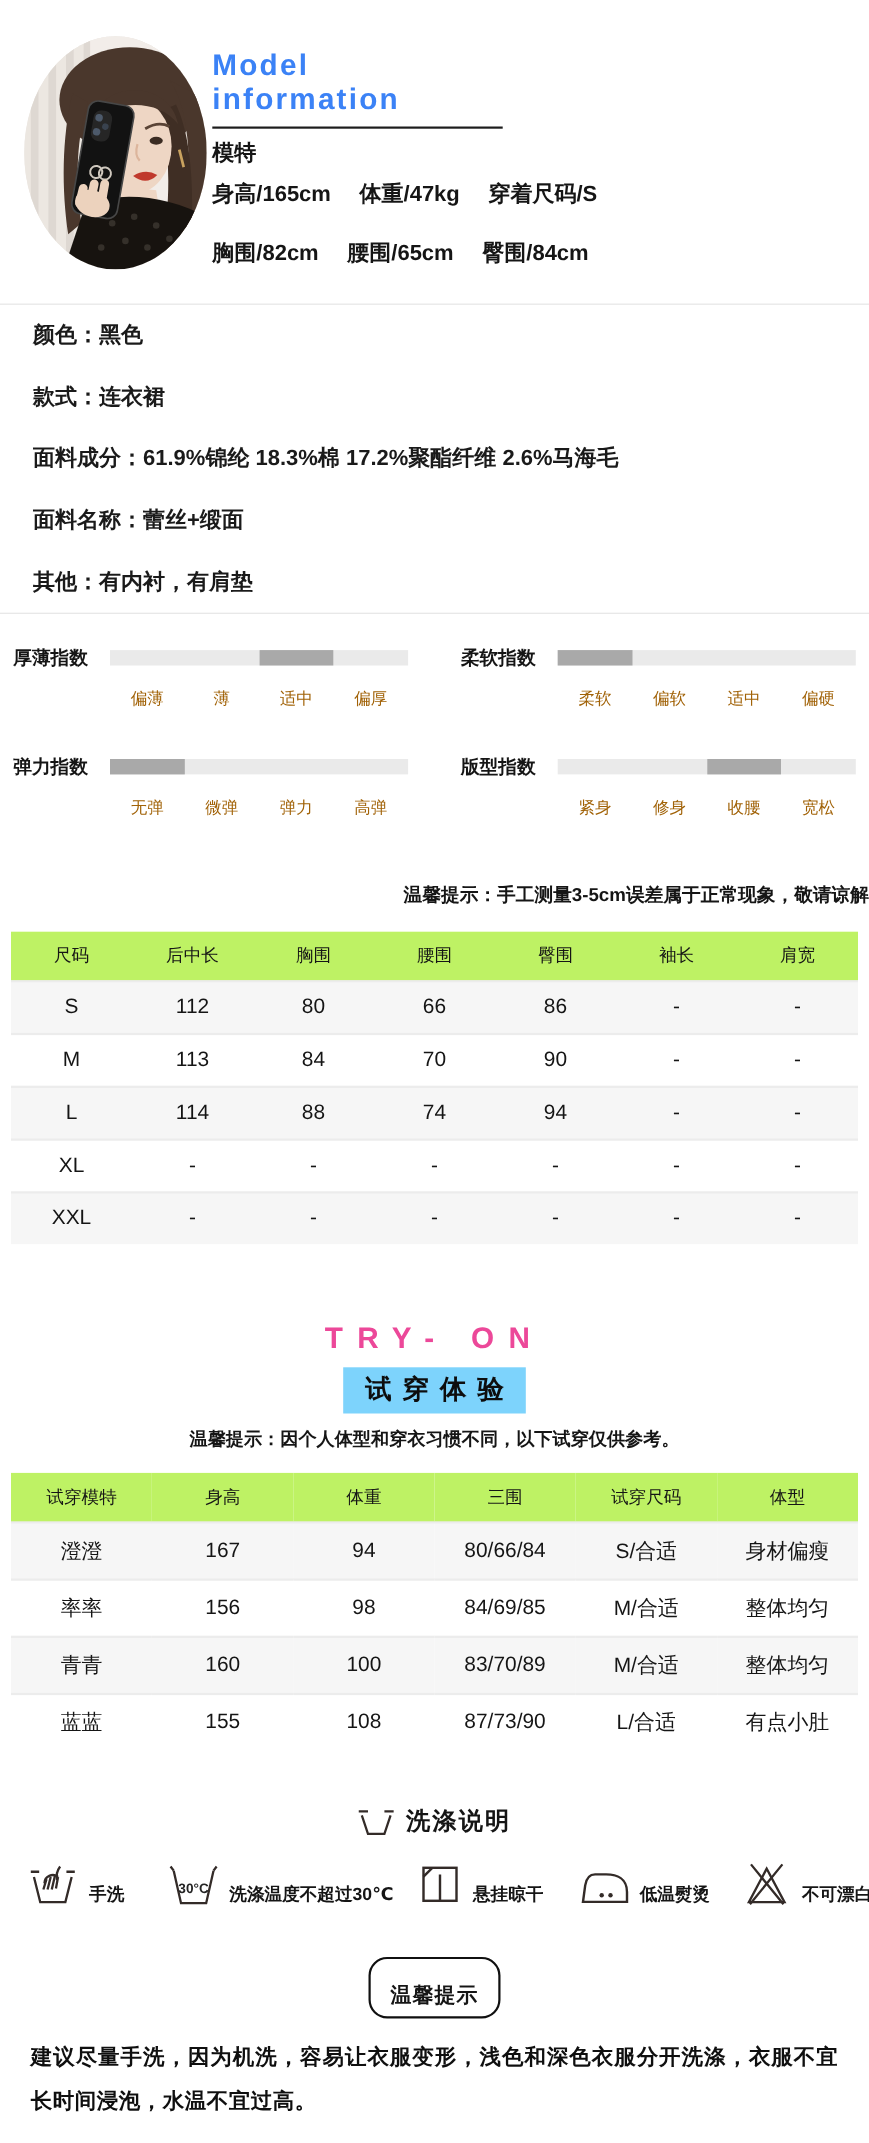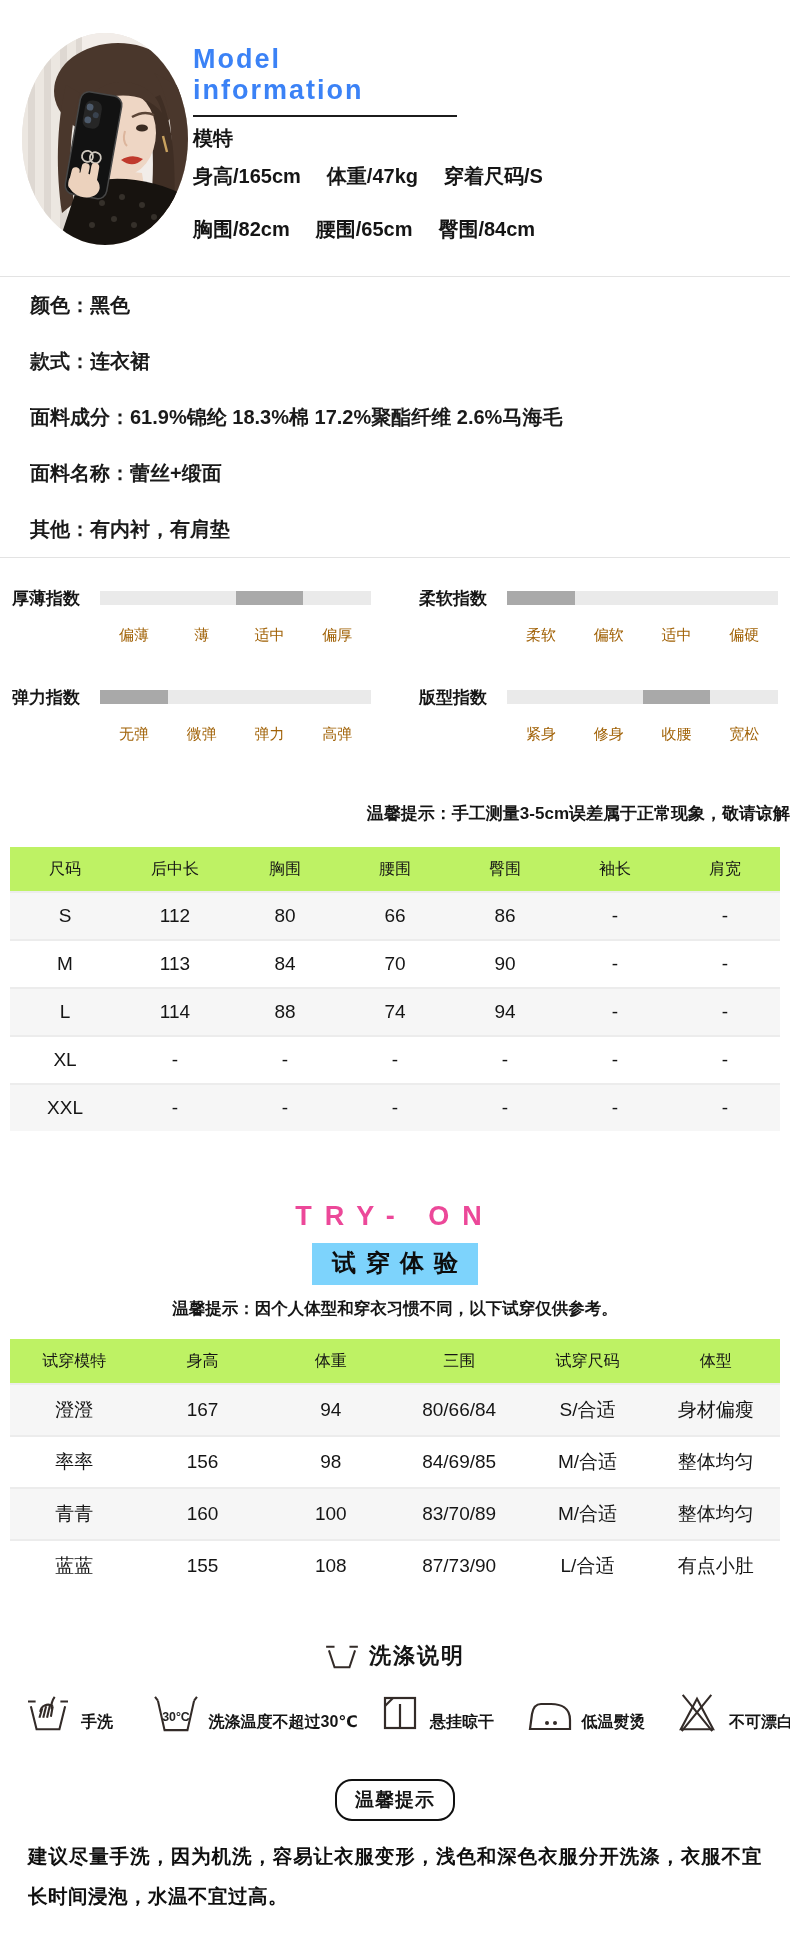--- a/index.html
+++ b/index.html
@@ -53,21 +53,21 @@
   .wash-title{margin-top:50px;display:flex;justify-content:center;align-items:center;gap:10px;}
   .wash-title-text{font-size:22px;font-weight:700;letter-spacing:2px;}
   .wash-row{display:flex;justify-content:space-between;align-items:flex-end;
             padding:0 25px;margin-top:24px;}
   .wash-item{display:flex;flex-direction:row;align-items:center;}
   .wash-icon{height:38px;display:flex;align-items:flex-end;justify-content:center;}
   .wash-label{margin-top:17px;font-size:16px;font-weight:700;white-space:nowrap;margin-left:10px;}
   .wi1{width:70px;} .wi2{width:170px;} .wi3{width:90px;} .wi4{width:90px;} .wi5{width:90px;}
   
   .care-pill{margin:46px auto 0;width:fit-content;border:2.5px solid #101010;border-radius:17px;
-             padding:6px 18px 6px;font-size:19px;font-weight:700;letter-spacing:1px;}
+             padding:20px 18px 6px;font-size:19px;font-weight:700;letter-spacing:1px;}
   .care-text{margin:15px 28px 0;font-size:19.5px;font-weight:700;line-height:40px;
              color:#0f0f0f;letter-spacing:0.5px;text-align:justify;}
   svg.lineicon{stroke:#332b28;stroke-width:2.2;fill:none;stroke-linejoin:miter;}
   svg.lineicon .fillpart{fill:#332b28;stroke:none;}
   svg.lineicon text{stroke:none;fill:#242424;font-weight:700;}
 </style>
 </head>
 <body>
 
 <div class="sec-model">

